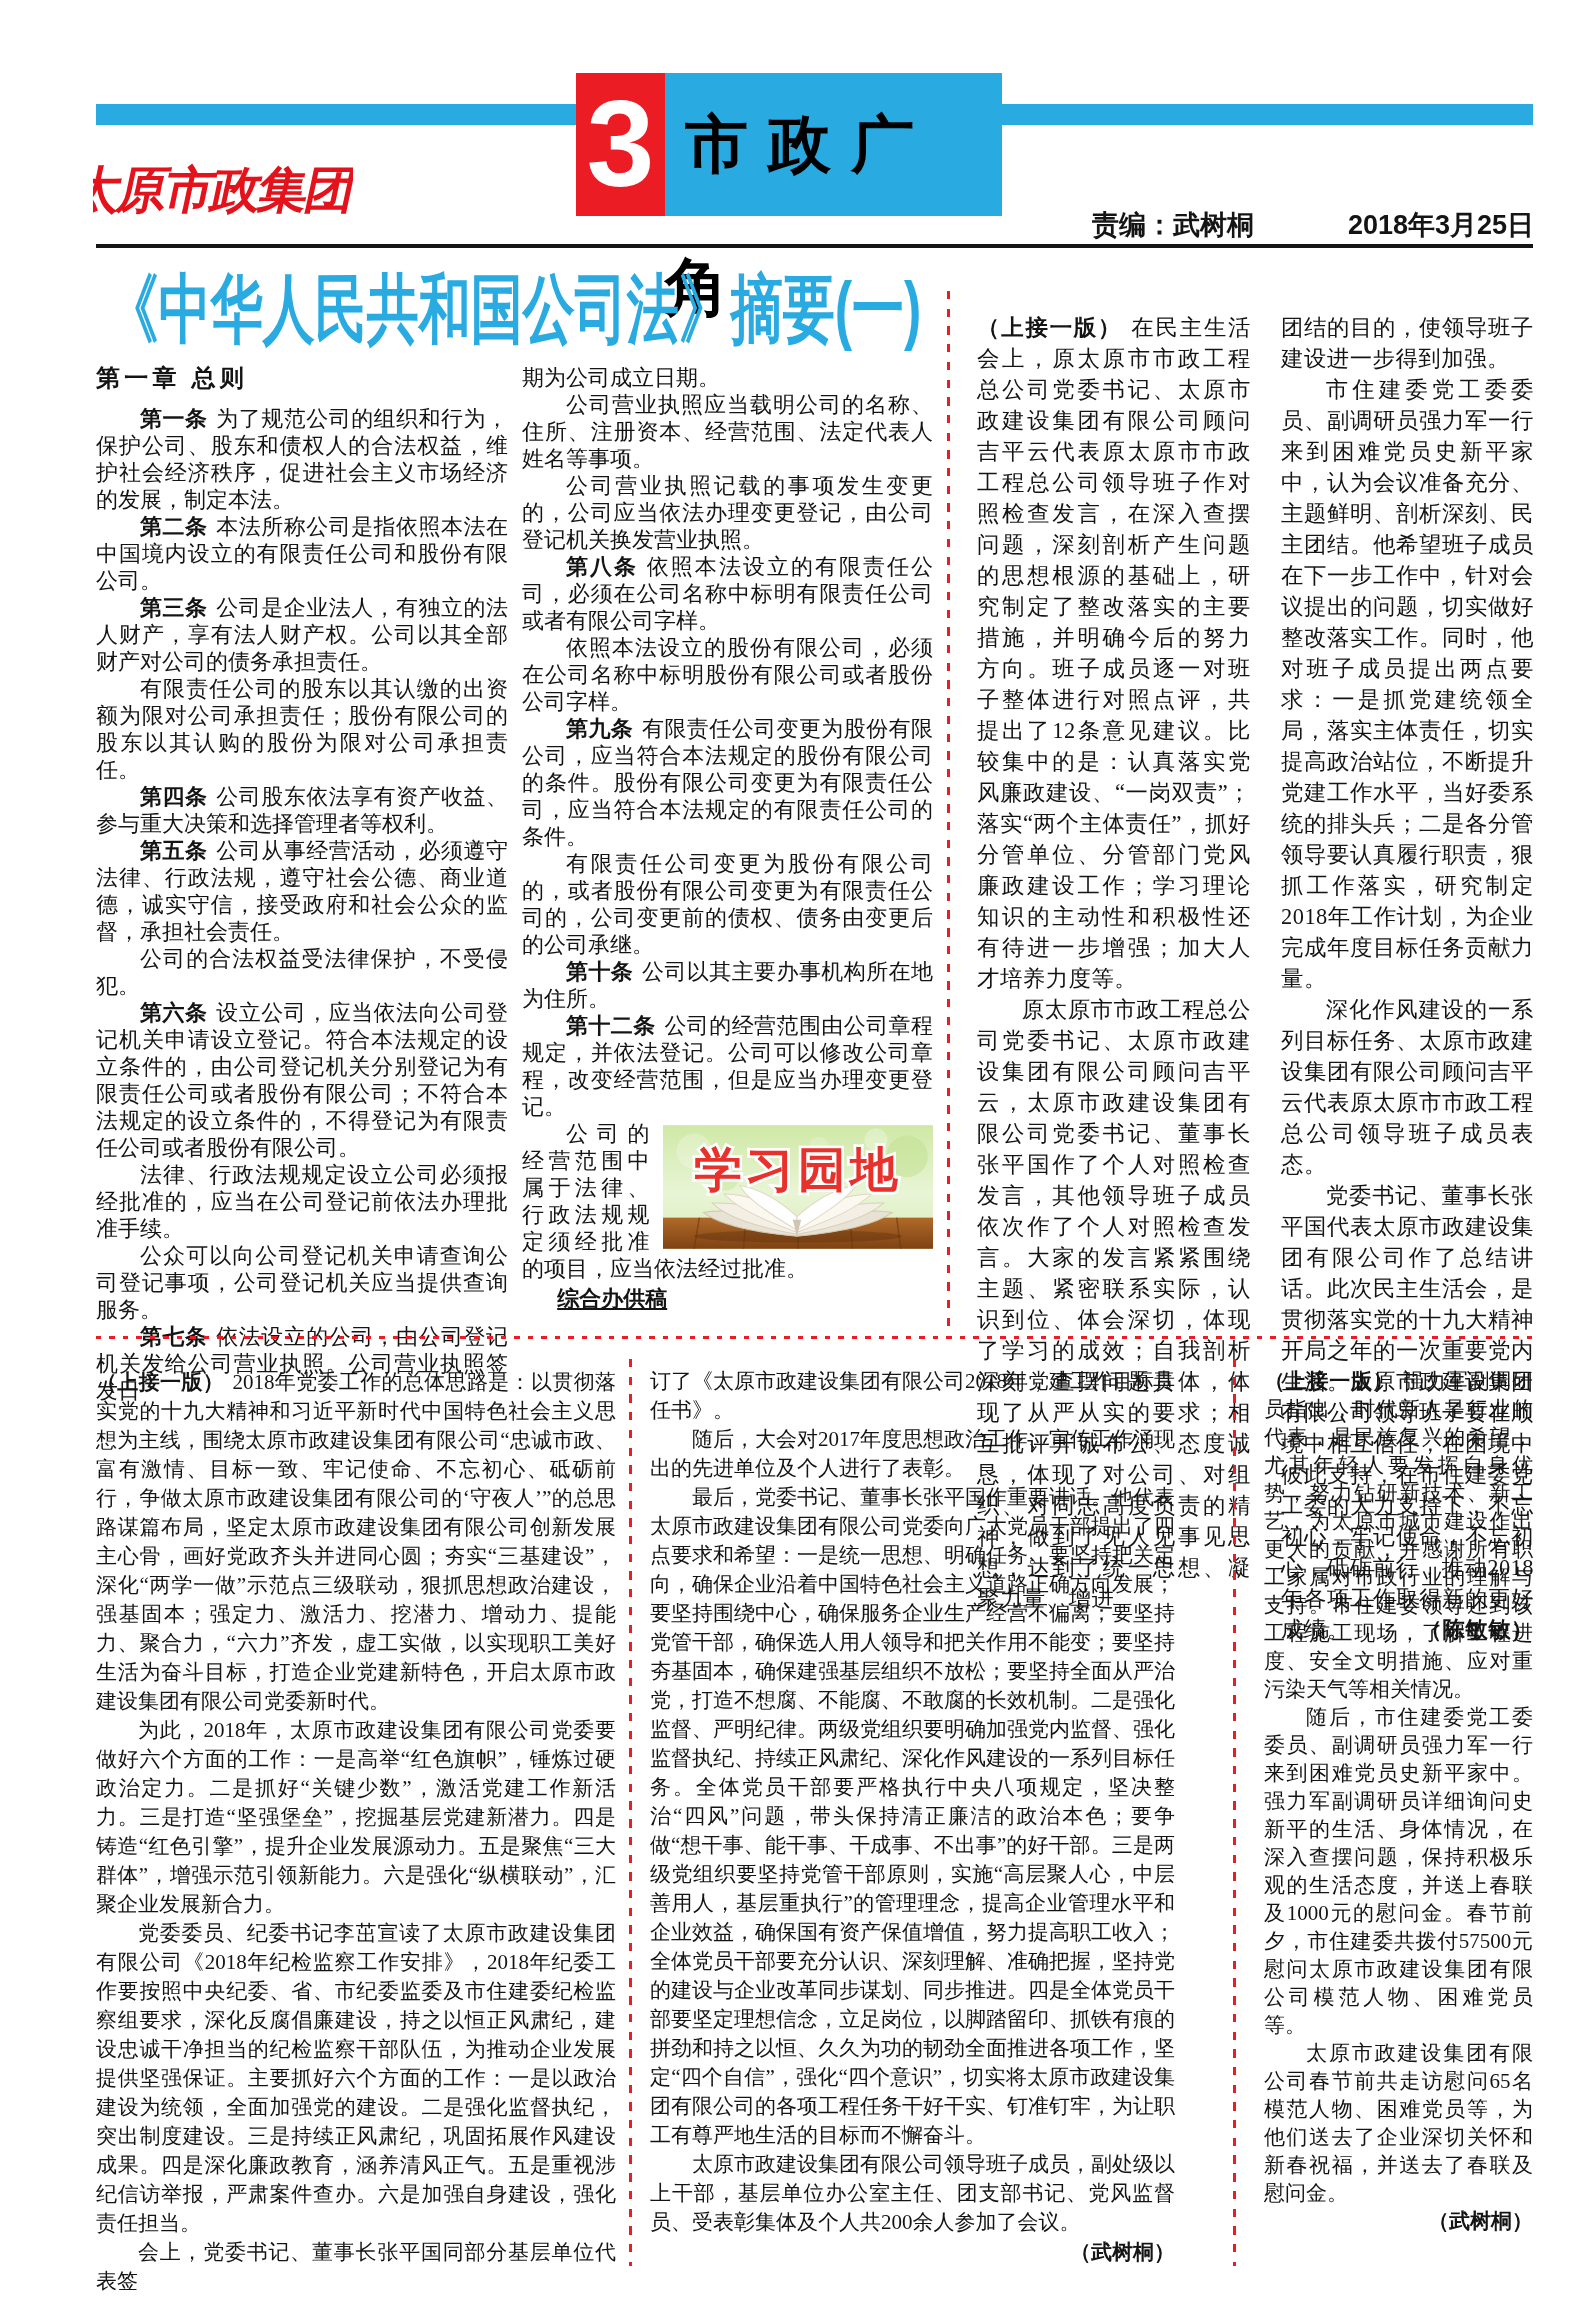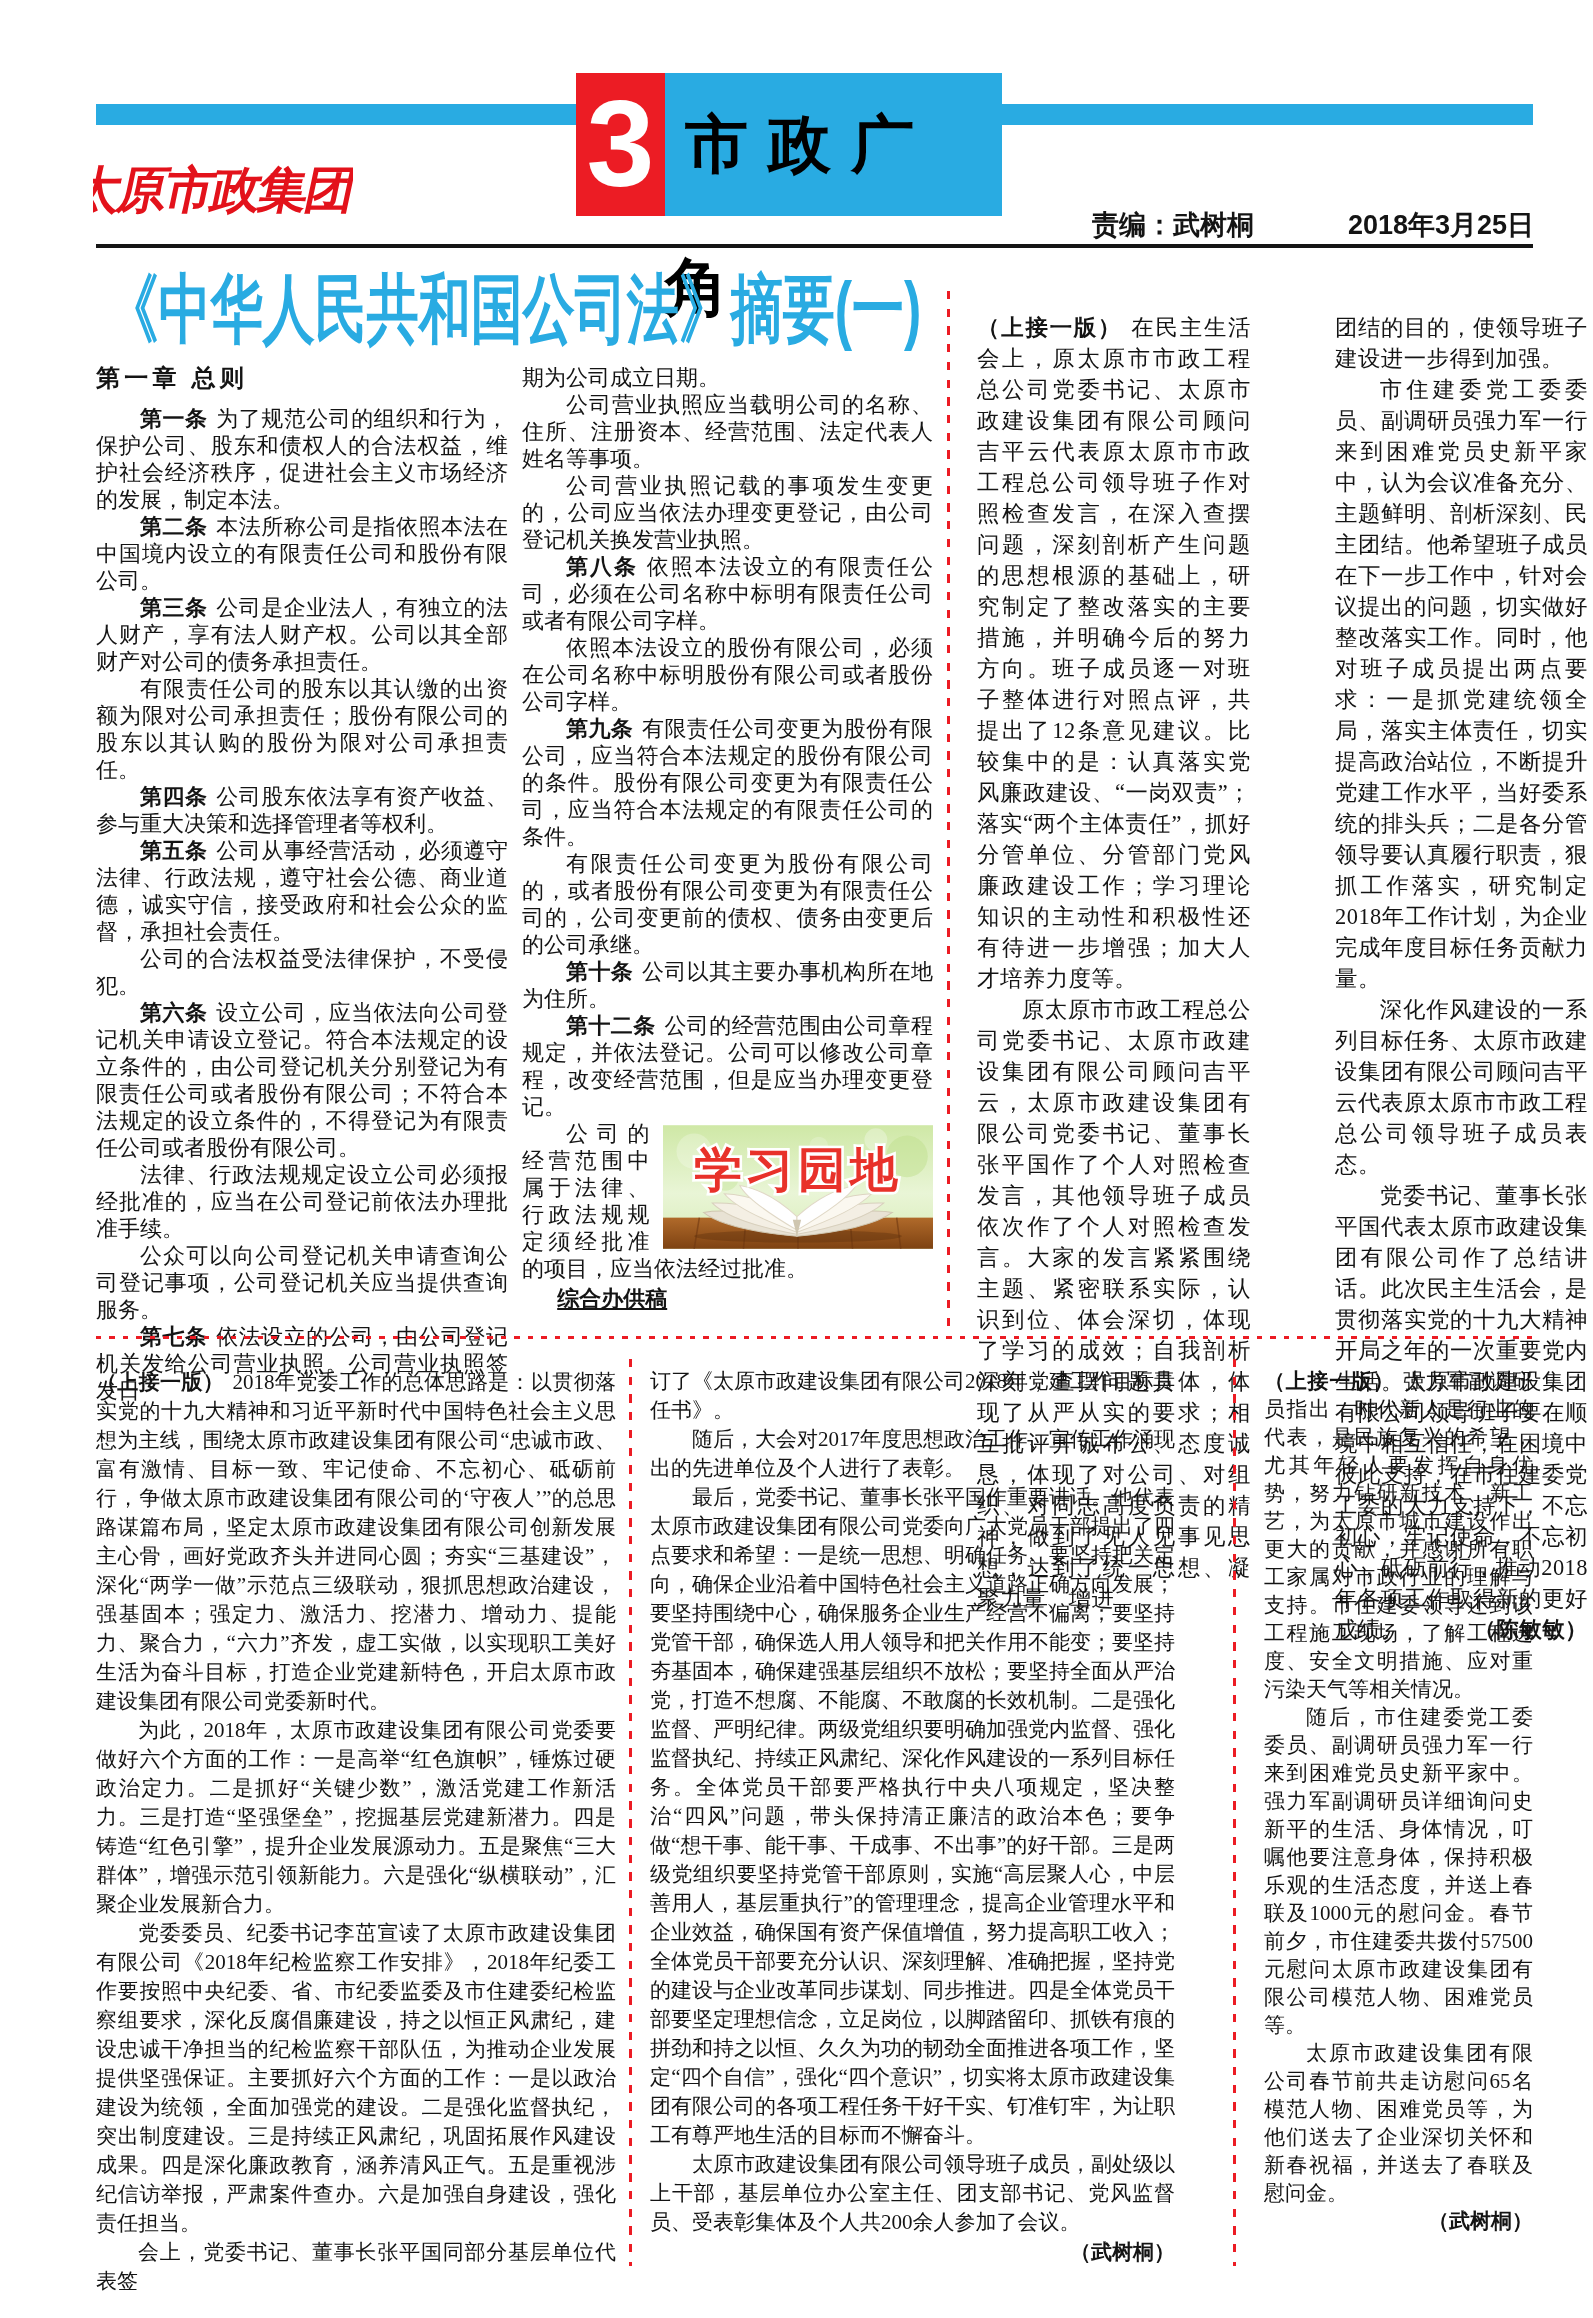--- a/index.html
+++ b/index.html
@@ -42,21 +42,21 @@
   .law-col{font-size:22px;line-height:27px;width:412px;top:364px;}
   #law-col1{left:96px;}
   #law-col2{left:522px;width:411px;}
   .study-float{float:right;width:270px;height:124px;margin:5.2px 0 3.1px 13.5px;border-radius:6px;}
   .byline{font-weight:bold;font-family:"Liberation Sans","DejaVu Sans",sans-serif;
           text-indent:1.6em;margin:3.1px 0 0 0;font-size:22px;text-decoration:underline;}
 
   
   .cont-col{font-size:22.4px;line-height:31px;top:312px;letter-spacing:0.5px;}
   #cont-col1{left:977px;width:274px;}
-  #cont-col2{left:1335px;width:253px;}
+  #cont-col2{left:1281px;width:253px;}
 
   
   .bottom-col{top:1367px;font-size:21px;line-height:29px;}
   #b1{left:96px;width:520px;}
   #b2{left:650px;width:525px;}
   #b3{left:1264px;width:269px;font-size:21px;line-height:28px;}
 </style>
 </head>
 <body>
 
@@ -184,19 +184,19 @@
       <p class="para noindent">订了《太原市政建设集团有限公司2018年党建工作目标责任书》。</p>
       <p class="para">随后，大会对2017年度思想政治工作、宣传工作涌现出的先进单位及个人进行了表彰。</p>
       <p class="para">最后，党委书记、董事长张平国作重要讲话。他代表太原市政建设集团有限公司党委向广大党员干部提出了四点要求和希望：一是统一思想、明确任务。要坚持把关定向，确保企业沿着中国特色社会主义道路正确方向发展；要坚持围绕中心，确保服务企业生产经营不偏离；要坚持党管干部，确保选人用人领导和把关作用不能变；要坚持夯基固本，确保建强基层组织不放松；要坚持全面从严治党，打造不想腐、不能腐、不敢腐的长效机制。二是强化监督、严明纪律。两级党组织要明确加强党内监督、强化监督执纪、持续正风肃纪、深化作风建设的一系列目标任务。全体党员干部要严格执行中央八项规定，坚决整治“四风”问题，带头保持清正廉洁的政治本色；要争做“想干事、能干事、干成事、不出事”的好干部。三是两级党组织要坚持党管干部原则，实施“高层聚人心，中层善用人，基层重执行”的管理理念，提高企业管理水平和企业效益，确保国有资产保值增值，努力提高职工收入；全体党员干部要充分认识、深刻理解、准确把握，坚持党的建设与企业改革同步谋划、同步推进。四是全体党员干部要坚定理想信念，立足岗位，以脚踏留印、抓铁有痕的拼劲和持之以恒、久久为功的韧劲全面推进各项工作，坚定“四个自信”，强化“四个意识”，切实将太原市政建设集团有限公司的各项工程任务干好干实、钉准钉牢，为让职工有尊严地生活的目标而不懈奋斗。</p>
       <p class="para">太原市政建设集团有限公司领导班子成员，副处级以上干部，基层单位办公室主任、团支部书记、党风监督员、受表彰集体及个人共200余人参加了会议。<span class="sign">（武树桐）</span></p>
     </div>
 
   <div class="vdash" style="left:1233px;top:1359px;height:907px;"></div>
 
   <div class="col bottom-col" id="b3">
       <p class="para noindent"><b class="lead">（上接一版）</b>强力军副调研员指出，时代新人是行业的代表，是民族复兴的希望，尤其年轻人要发挥自身优势，努力钻研新技术、新工艺，为太原市城市建设作出更大的贡献，并感谢所有职工家属对市政行业的理解与支持。市住建委领导还到该工程施工现场，了解工程进度、安全文明措施、应对重污染天气等相关情况。</p>
-      <p class="para">随后，市住建委党工委委员、副调研员强力军一行来到困难党员史新平家中。强力军副调研员详细询问史新平的生活、身体情况，叮嘱他要注意身体，保持积极乐观的生活态度，并送上春联及1000元的慰问金。春节前夕，市住建委共拨付57500元慰问太原市政建设集团有限公司模范人物、困难党员等。</p>
+      <p class="para">随后，市住建委党工委委员、副调研员强力军一行来到困难党员史新平家中。强力军副调研员详细询问史新平的生活、身体情况，在深入查摆问题，保持积极乐观的生活态度，并送上春联及1000元的慰问金。春节前夕，市住建委共拨付57500元慰问太原市政建设集团有限公司模范人物、困难党员等。</p>
       <p class="para">太原市政建设集团有限公司春节前共走访慰问65名模范人物、困难党员等，为他们送去了企业深切关怀和新春祝福，并送去了春联及慰问金。</p>
       <p class="para sign-line"><span class="sign">（武树桐）</span></p>
     </div>
 
 </div>
 
 
 </body></html>

